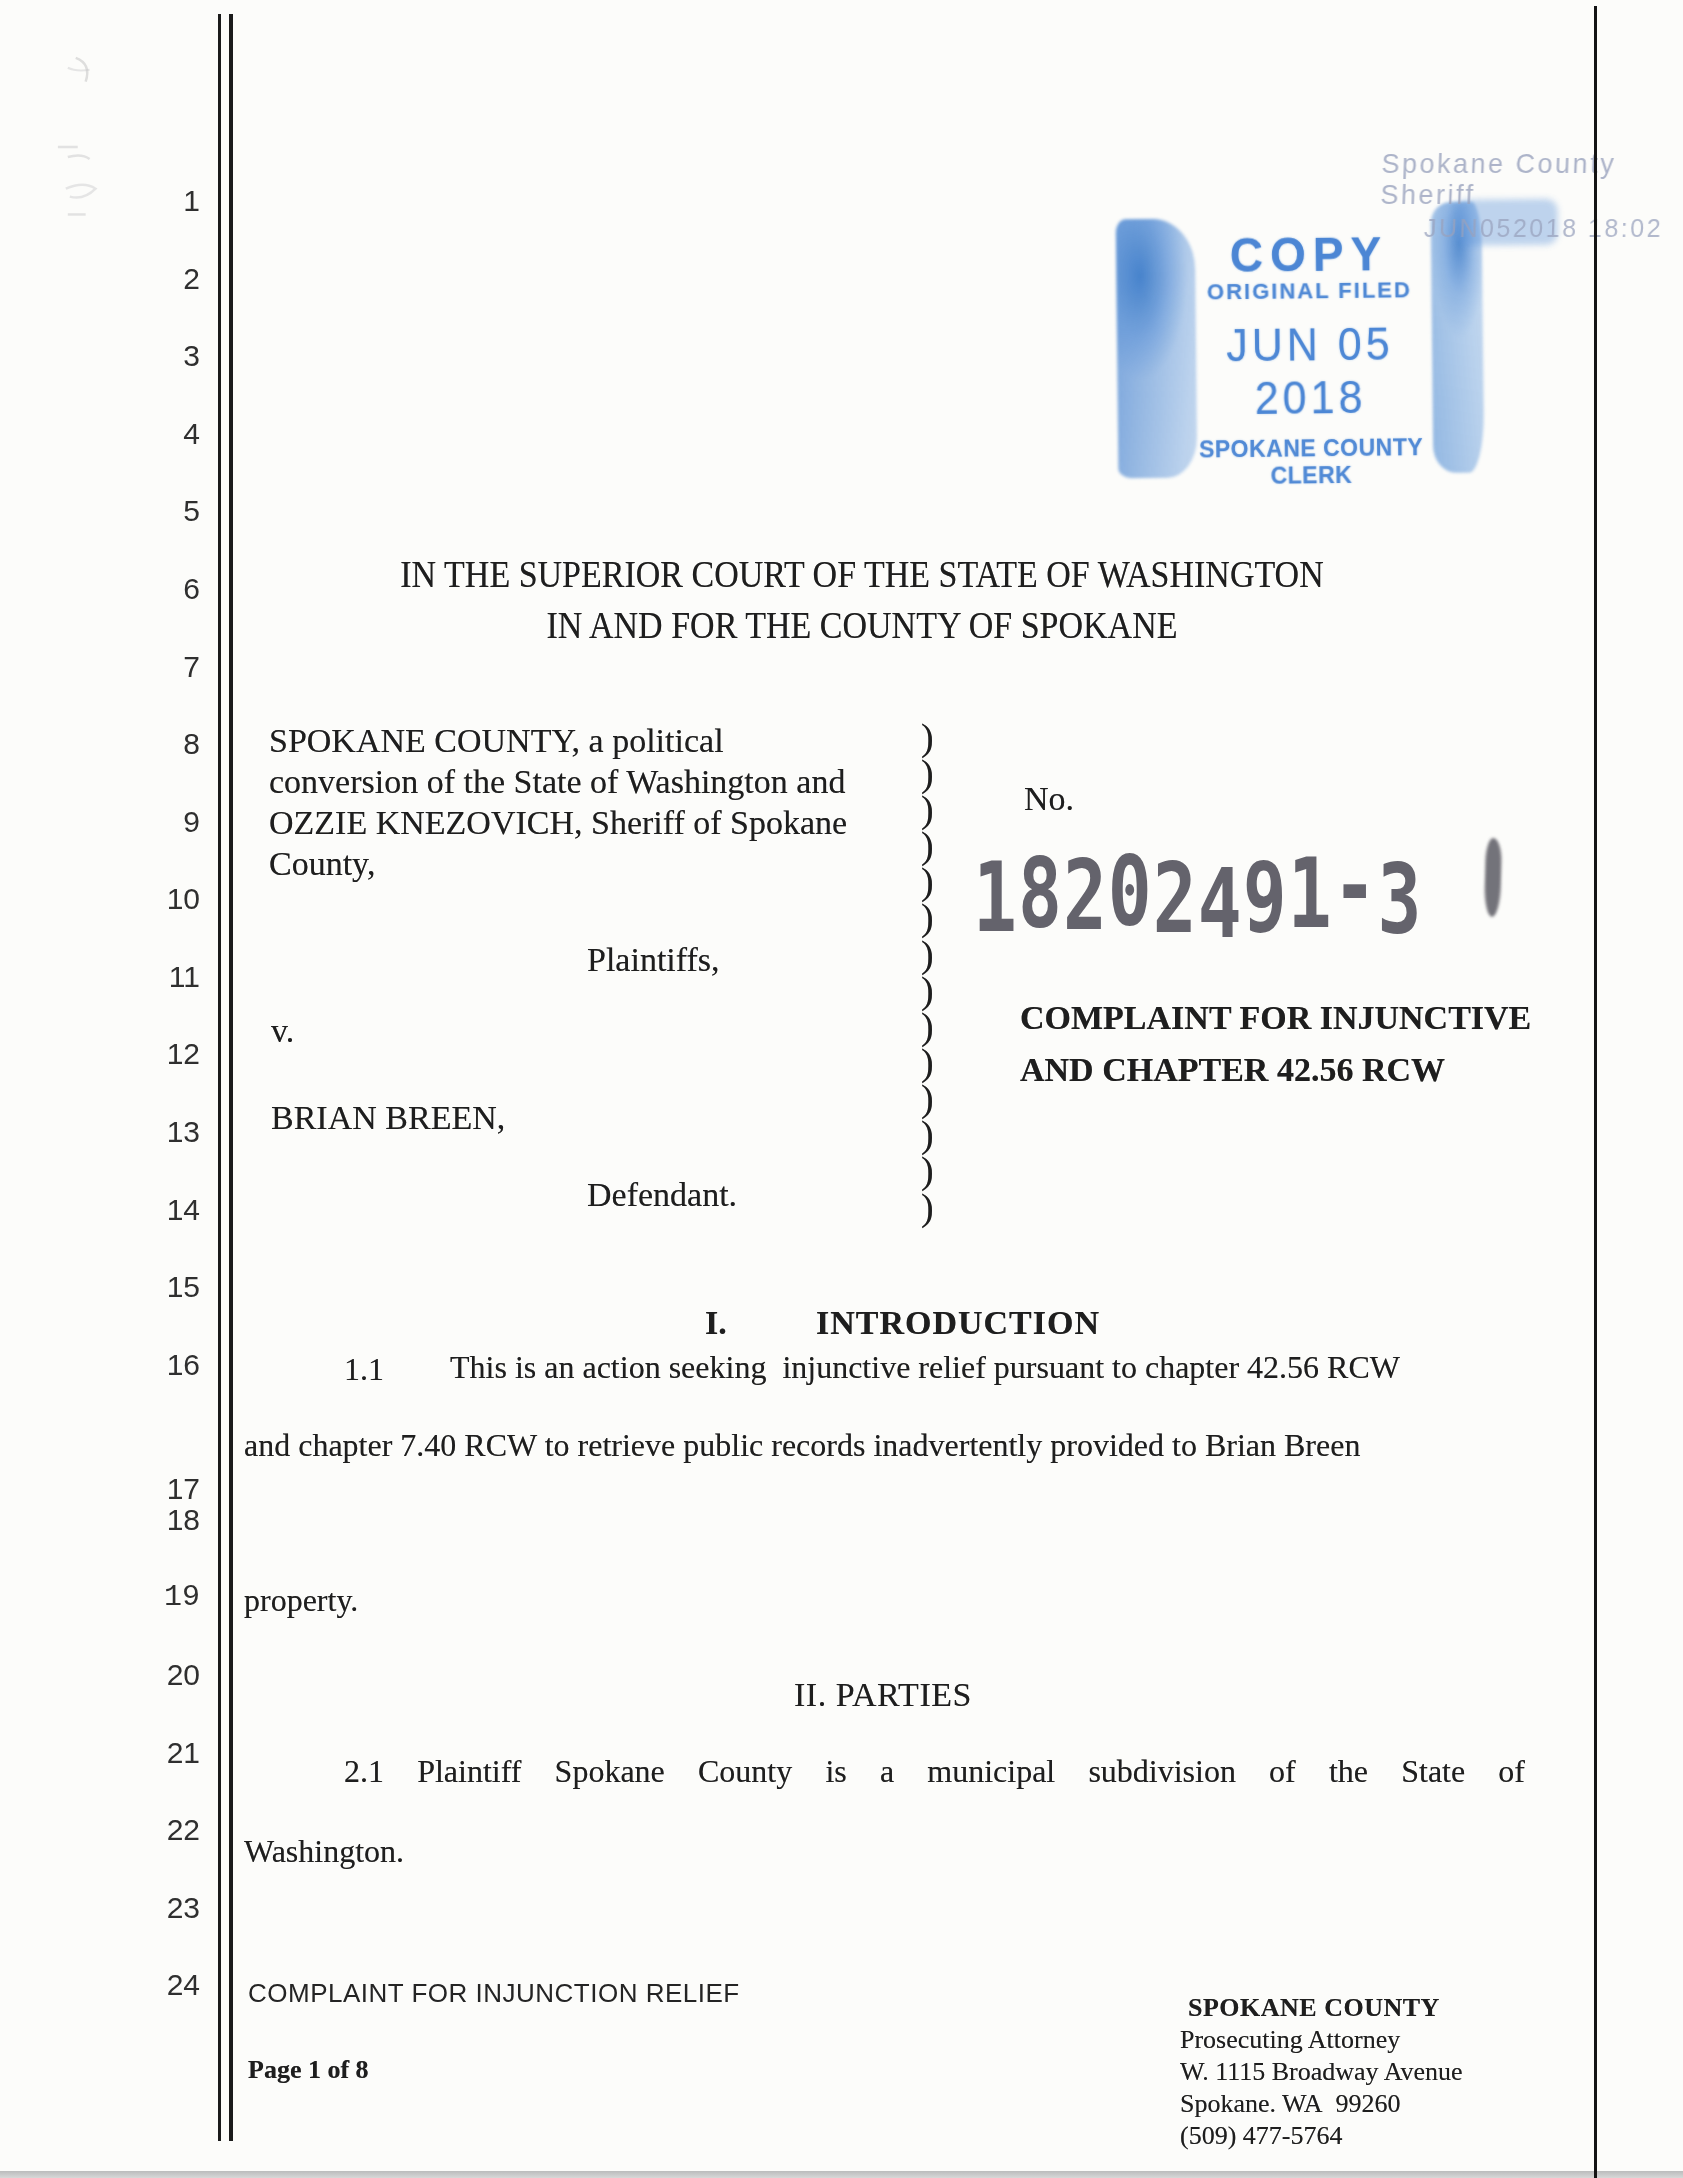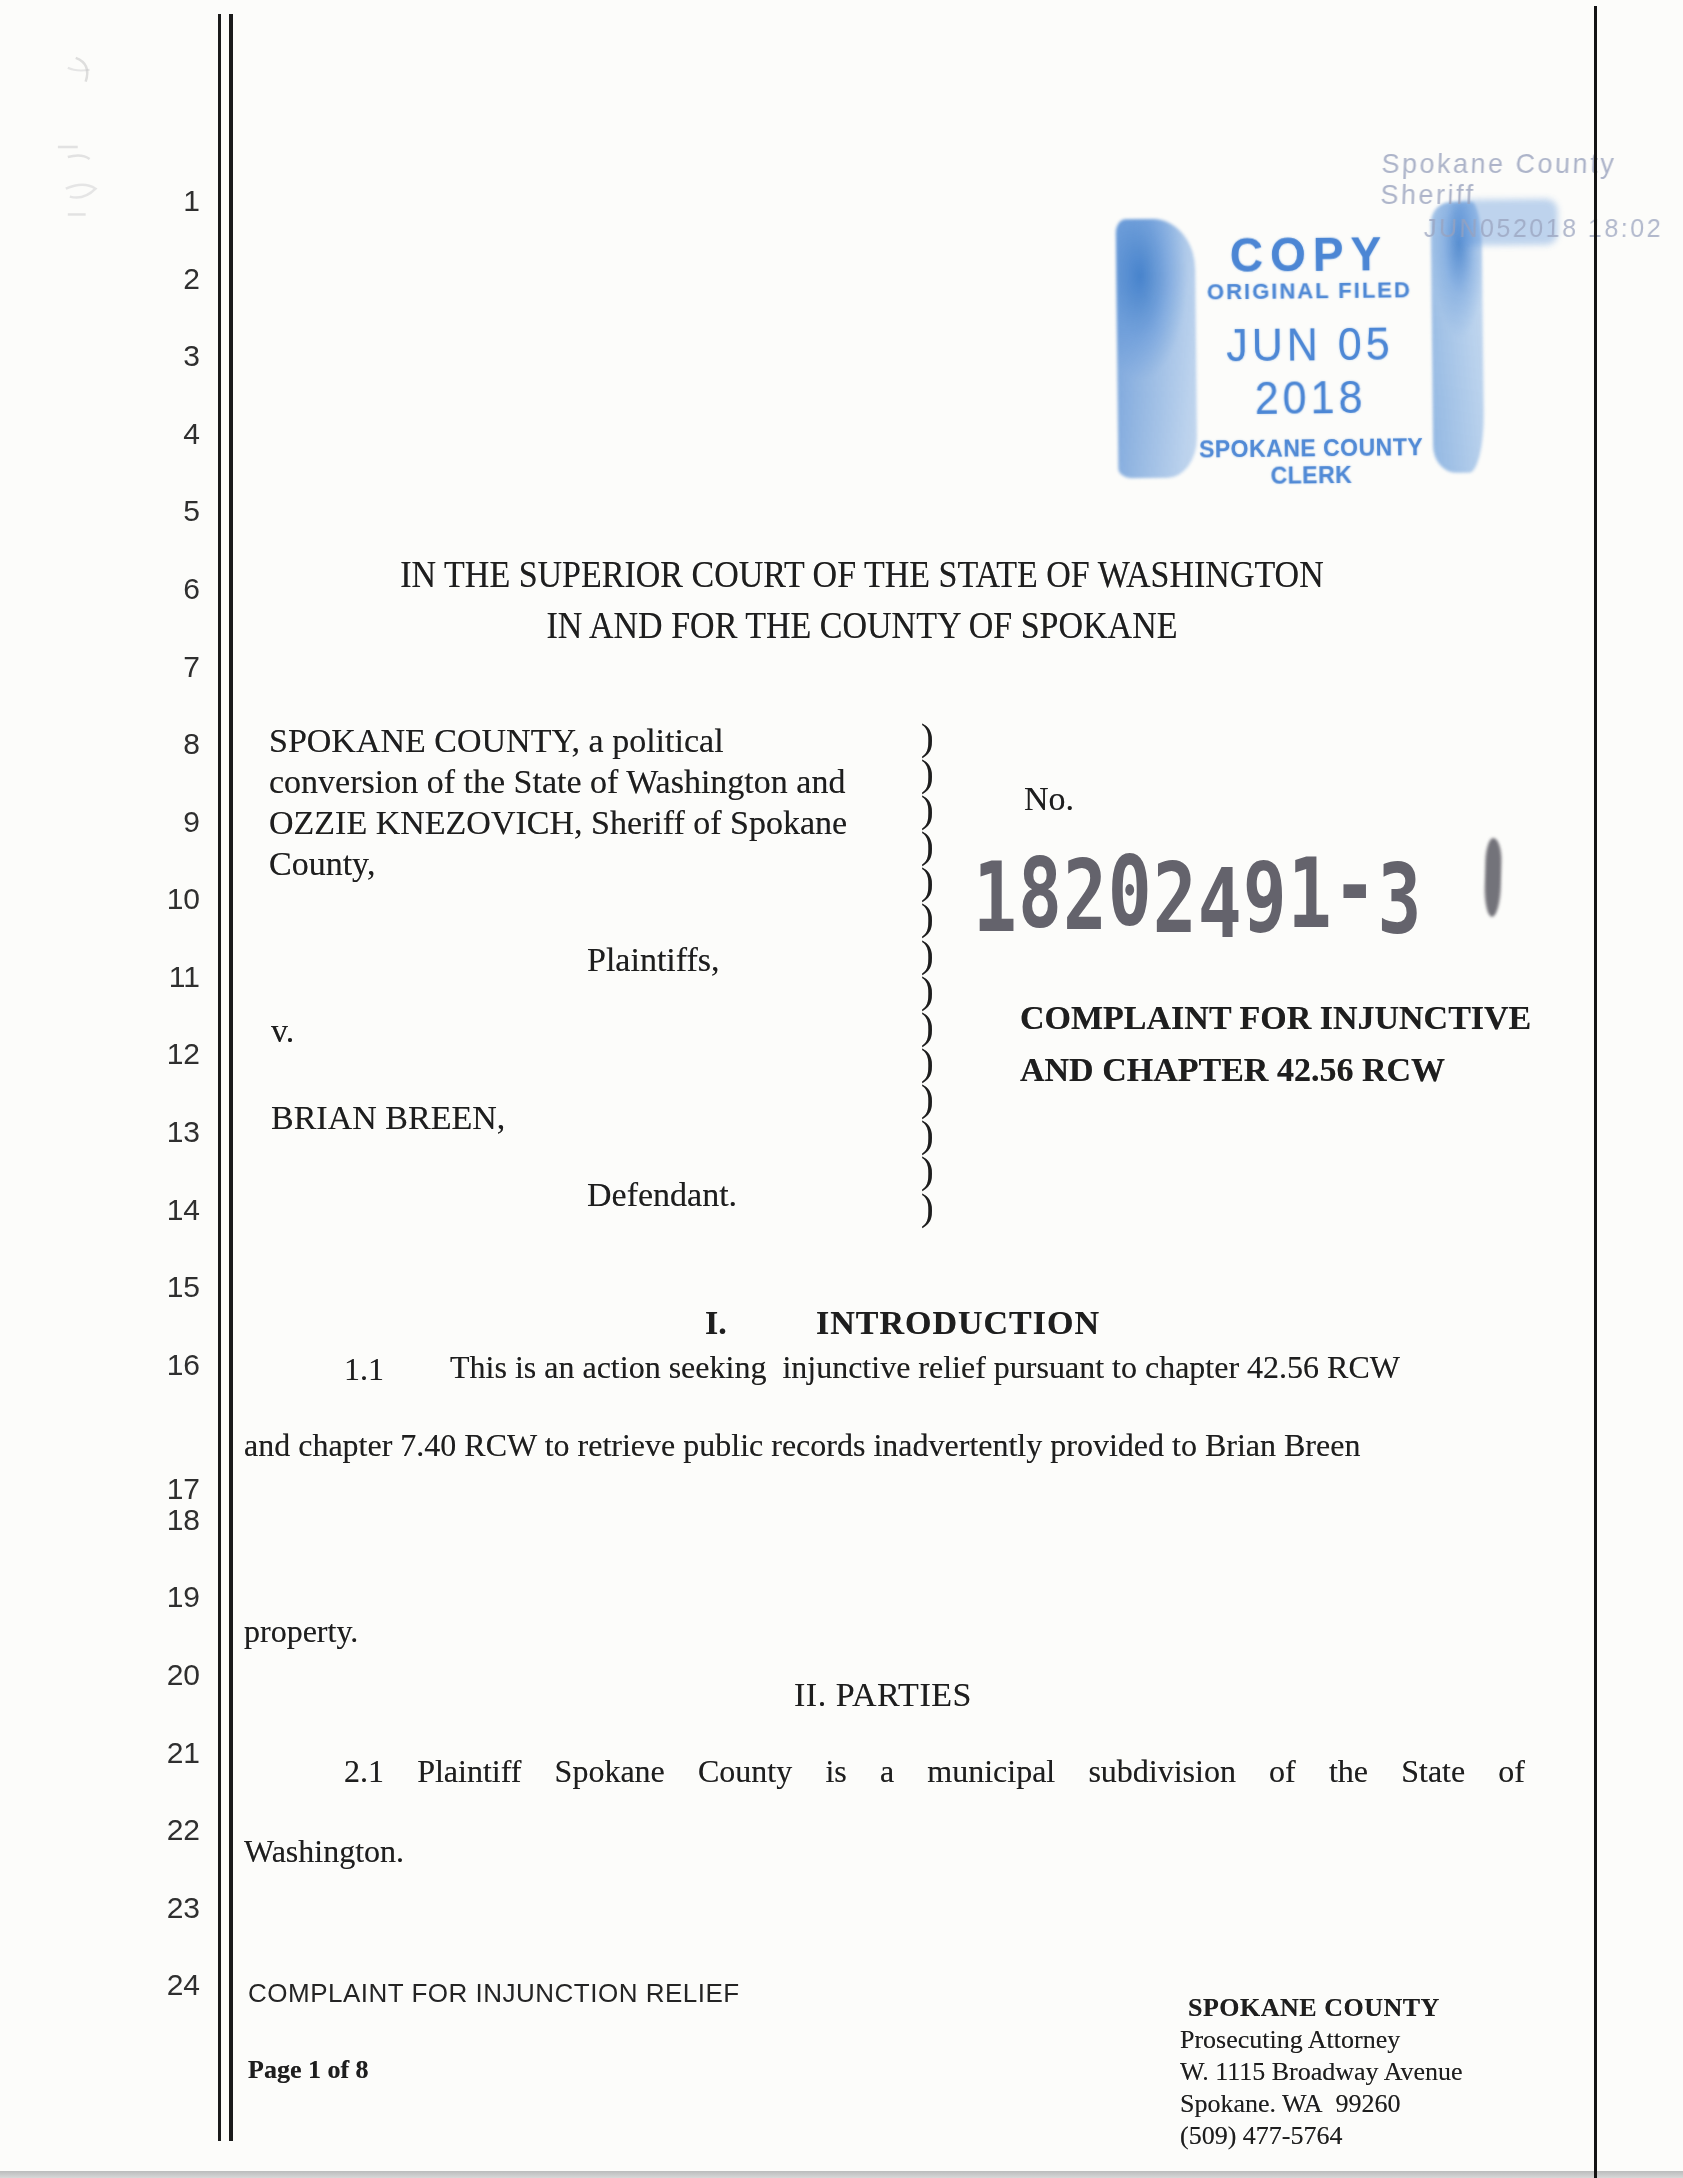--- a/index.html
+++ b/index.html
@@ -182,36 +182,36 @@
     <div class="line-num" style="top: 805px;">9</div>
     <div class="line-num" style="top: 882px;">10</div>
     <div class="line-num" style="top: 960px;">11</div>
     <div class="line-num" style="top: 1037px;">12</div>
     <div class="line-num" style="top: 1115px;">13</div>
     <div class="line-num" style="top: 1193px;">14</div>
     <div class="line-num" style="top: 1270px;">15</div>
     <div class="line-num" style="top: 1348px;">16</div>
     <div class="line-num" style="top: 1472px;">17</div>
     <div class="line-num" style="top: 1503px;">18</div>
-    <div class="line-num" style="top: 1580px;">19</div>
+    <div class="line-num" style="top: 1580px; font-family: Liberation Mono, monospace;">19</div>
     <div class="line-num" style="top: 1658px;">20</div>
     <div class="line-num" style="top: 1736px;">21</div>
     <div class="line-num" style="top: 1813px;">22</div>
     <div class="line-num" style="top: 1891px;">23</div>
     <div class="line-num" style="top: 1968px;">24</div>
     <div class="paren txt" style="top: 717px;">)</div>
     <div class="paren txt" style="top: 753px;">)</div>
     <div class="paren txt" style="top: 789px;">)</div>
     <div class="paren txt" style="top: 825px;">)</div>
     <div class="paren txt" style="top: 861px;">)</div>
     <div class="paren txt" style="top: 897px;">)</div>
     <div class="paren txt" style="top: 934px;">)</div>
     <div class="paren txt" style="top: 970px;">)</div>
     <div class="paren txt" style="top: 1006px;">)</div>
     <div class="paren txt" style="top: 1042px;">)</div>
     <div class="paren txt" style="top: 1078px;">)</div>
     <div class="paren txt" style="top: 1114px;">)</div>
     <div class="paren txt" style="top: 1150px;">)</div>
     <div class="paren txt" style="top: 1187px;">)</div>
     <div class="body-line txt" style="top: 1427px;">and chapter 7.40 RCW to retrieve public records inadvertently provided to Brian Breen</div>
-    <div class="body-line txt" style="top: 1582px; margin-top: 31px;">property.</div>
+    <div class="body-line txt" style="top: 1582px;">property.</div>
   </div>
 
 
 </body></html>

